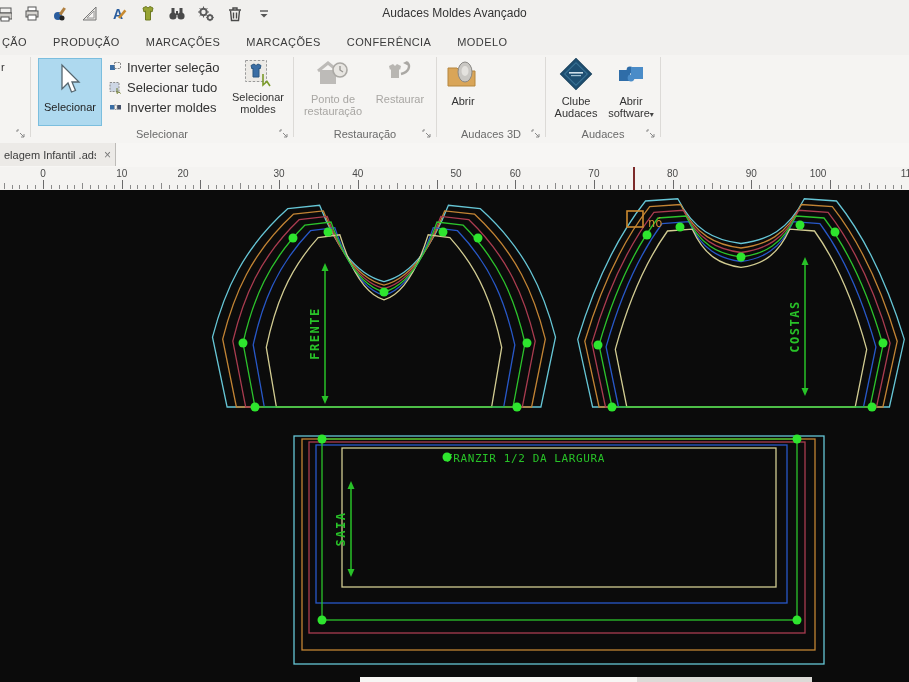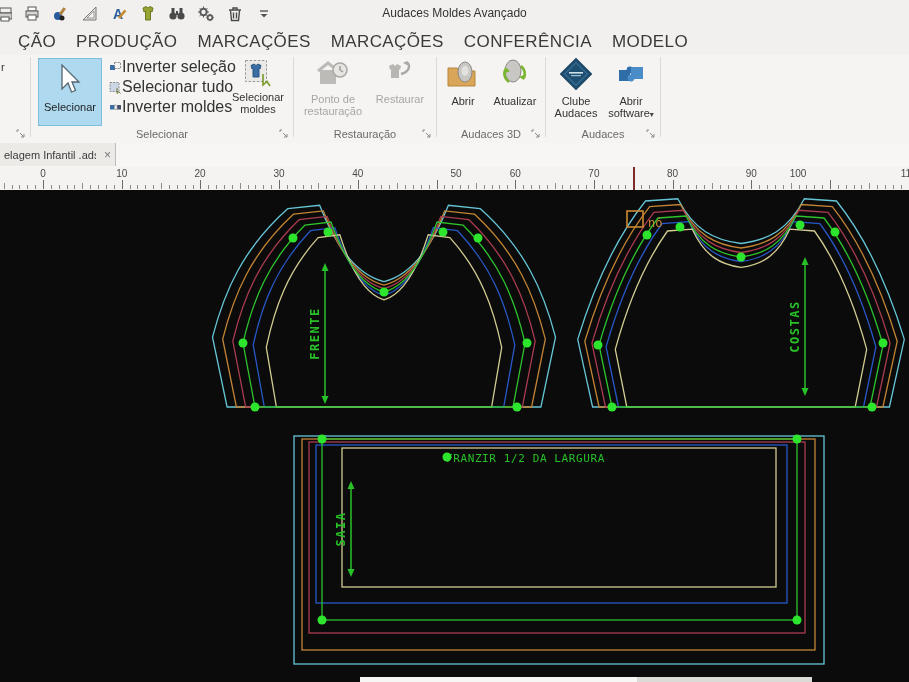--- a/index.html
+++ b/index.html
@@ -7,33 +7,33 @@
   .screen{position:relative;width:909px;height:682px;}
 
   
   .titlebar{position:absolute;left:0;top:0;width:909px;height:28px;background:#f1f0ee;}
   .qat{position:absolute;left:-8px;top:3px;display:flex;align-items:center;gap:7px;}
   .qat .qbtn{width:22px;height:22px;display:flex;align-items:center;justify-content:center;}
   .win-title{position:absolute;left:0;top:6px;width:100%;text-align:center;font-size:12px;color:#333;}
 
   
   .menubar{position:absolute;left:0;top:28px;width:909px;height:27px;background:#f1f0ee;display:flex;align-items:center;gap:0;}
-  .mtab{font-size:17px;color:#3a3a3a;padding:6px 2px;white-space:nowrap;letter-spacing:.4px;margin-left:16px;}
+  .mtab{font-size:11px;color:#3a3a3a;padding:6px 13px;white-space:nowrap;letter-spacing:.4px;}
   .mtab:first-child{padding-left:2px;}
 
   
   .ribbon{position:absolute;left:0;top:55px;width:909px;height:88px;background:#f5f4f2;border-bottom:1px solid #d6d4d1;display:flex;}
   .rgroup{position:relative;height:100%;flex:0 0 auto;}
   .rsep{width:1px;background:#dcdad7;height:80px;margin-top:2px;flex:0 0 auto;}
   .glabel{position:absolute;bottom:3px;left:0;width:100%;text-align:center;font-size:11px;color:#6a6a6a;}
   .launcher{position:absolute;bottom:4px;right:4px;width:10px;height:10px;}
   .bigbtn{position:absolute;left:7px;top:3px;width:64px;height:68px;background:#aed9ef;border:1px solid #7bbede;display:flex;flex-direction:column;align-items:center;justify-content:flex-start;padding-top:4px;box-sizing:border-box;}
   .bigbtn .blabel{font-size:11px;color:#1f1f1f;margin-top:6px;}
   .smallcol{position:absolute;left:78px;top:4px;display:flex;flex-direction:column;gap:4px;}
-  .sitem{display:flex;align-items:center;font-size:16px;color:#333;height:16px;}
+  .sitem{display:flex;align-items:center;gap:5px;font-size:13px;color:#333;height:16px;}
   .vbtn{position:absolute;top:3px;display:flex;flex-direction:column;align-items:center;width:62px;}
   .vbtn .vlabel{font-size:11px;color:#333;text-align:center;line-height:12px;margin-top:3px;}
   .vbtn.disabled .vlabel{color:#a8a6a3;}
   .caret{font-size:8px;color:#444;}
 
   
   .tabbar{position:absolute;left:0;top:143px;width:909px;height:24px;background:#f7f6f4;border-bottom:1px solid #e2e0dd;}
   .doctab{position:absolute;left:0;top:0;width:116px;height:23px;background:#eceae7;border-right:1px solid #bdbbb8;display:flex;align-items:center;padding:0 4px;box-sizing:border-box;gap:8px;}
   .doctab .ttext{font-size:11px;color:#3b3b3b;white-space:nowrap;overflow:hidden;}
   .doctab .tclose{font-size:12px;color:#777;line-height:10px;}
@@ -235,30 +235,20 @@
     <div class="rsep"></div>
 
     <div class="rgroup" style="width:108px;">
       <div class="vbtn" style="left:2px;width:48px;">
         <svg width="36" height="34">
           <path d="M3,10 L3,28 L30,28 L30,13 L15,13 L12,10 Z" fill="#d9a558" stroke="#b5863e"></path>
           <ellipse cx="20" cy="14" rx="7" ry="10" fill="#c9c7c3" stroke="#8a8884"></ellipse>
           <ellipse cx="20" cy="13" rx="3.5" ry="5" fill="#e4e2de"></ellipse>
         </svg>
         <span class="vlabel">Abrir</span>
-      </div>
-      <div class="vbtn" style="left:52px;width:52px;">
-        <svg width="36" height="34">
-          <ellipse cx="16" cy="13" rx="8" ry="11" fill="#c9c7c3" stroke="#8a8884"></ellipse>
-          <path d="M24,8 A11,11 0 0 1 27,20" stroke="#7ab52e" stroke-width="2.6" fill="none"></path>
-          <path d="M29,16 L27,22 L22,19 Z" fill="#7ab52e"></path>
-          <path d="M12,24 A11,11 0 0 1 8,12" stroke="#7ab52e" stroke-width="2.6" fill="none"></path>
-          <path d="M6,16 L8,9 L13,13 Z" fill="#7ab52e"></path>
-        </svg>
-        <span class="vlabel">Atualizar</span>
       </div>
       <div class="glabel">Audaces 3D</div>
       <span class="launcher">
           <svg width="10" height="10">
             <path d="M1,3 V1 H3" stroke="#888" fill="none"></path>
             <path d="M4,4 L8,8 M8,5 V8 H5" stroke="#888" fill="none"></path>
           </svg>
         </span>
     </div>
     <div class="rsep"></div>
@@ -325,21 +315,21 @@
       <div class="tick" style="left: 129.57px;"></div>
       <div class="tick" style="left: 137.44px;"></div>
       <div class="tick" style="left: 145.31px;"></div>
       <div class="tick" style="left: 153.18px;"></div>
       <div class="tick mid" style="left: 161.05px;"></div>
       <div class="tick" style="left: 168.92px;"></div>
       <div class="tick" style="left: 176.79px;"></div>
       <div class="tick" style="left: 184.66px;"></div>
       <div class="tick" style="left: 192.53px;"></div>
       <div class="tick major" style="left: 200.4px;"></div>
-      <div class="rnum" style="left: 200px; text-align: center;">20</div>
+      <div class="rnum" style="left: 183px; text-align: center;">20</div>
       <div class="tick" style="left: 208.27px;"></div>
       <div class="tick" style="left: 216.14px;"></div>
       <div class="tick" style="left: 224.01px;"></div>
       <div class="tick" style="left: 231.88px;"></div>
       <div class="tick mid" style="left: 239.75px;"></div>
       <div class="tick" style="left: 247.62px;"></div>
       <div class="tick" style="left: 255.49px;"></div>
       <div class="tick" style="left: 263.36px;"></div>
       <div class="tick" style="left: 271.23px;"></div>
       <div class="tick major" style="left: 279.1px;"></div>
@@ -413,21 +403,21 @@
       <div class="tick" style="left: 759.17px;"></div>
       <div class="tick" style="left: 767.04px;"></div>
       <div class="tick" style="left: 774.91px;"></div>
       <div class="tick" style="left: 782.78px;"></div>
       <div class="tick mid" style="left: 790.65px;"></div>
       <div class="tick" style="left: 798.52px;"></div>
       <div class="tick" style="left: 806.39px;"></div>
       <div class="tick" style="left: 814.26px;"></div>
       <div class="tick" style="left: 822.13px;"></div>
       <div class="tick major" style="left: 830px;"></div>
-      <div class="rnum" style="left: 798px; text-align: center;">100</div>
+      <div class="rnum" style="left: 818px; text-align: center;">100</div>
       <div class="tick" style="left: 837.87px;"></div>
       <div class="tick" style="left: 845.74px;"></div>
       <div class="tick" style="left: 853.61px;"></div>
       <div class="tick" style="left: 861.48px;"></div>
       <div class="tick mid" style="left: 869.35px;"></div>
       <div class="tick" style="left: 877.22px;"></div>
       <div class="tick" style="left: 885.09px;"></div>
       <div class="tick" style="left: 892.96px;"></div>
       <div class="tick" style="left: 900.83px;"></div>
       <div class="tick major" style="left: 908.7px;"></div>

